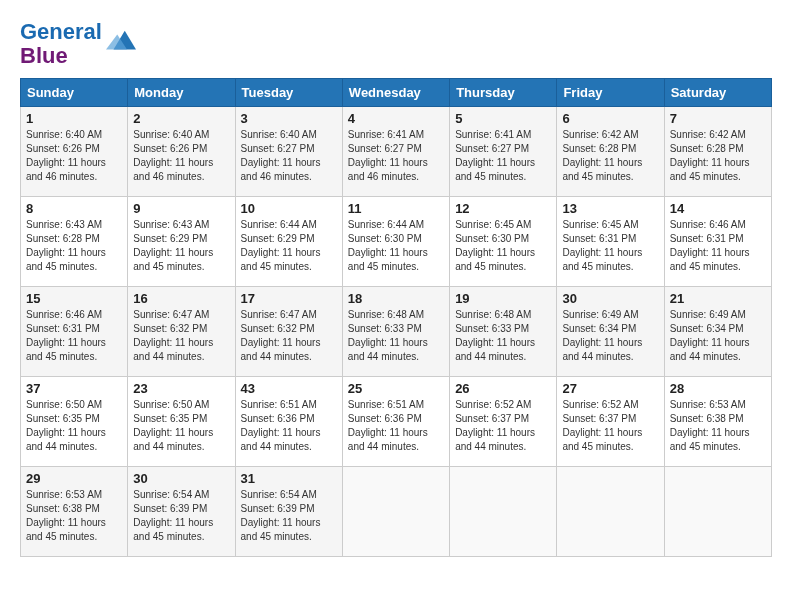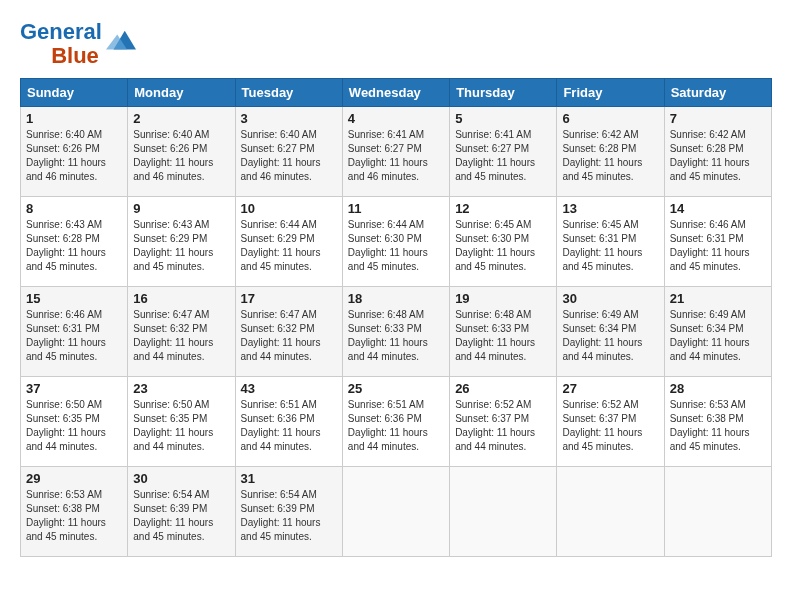--- a/index.html
+++ b/index.html
@@ -18,21 +18,20 @@
     }
     .logo {
       display: flex;
       align-items: center;
     }
     .logo-text {
       font-size: 22px;
       font-weight: bold;
       color: #333;
       line-height: 1.1;
-      text-align: center;
     }
     .logo-text span {
       color: #1a6ab1;
     }
     .logo-icon {
       width: 30px;
       height: 30px;
       margin-left: 4px;
       margin-top: -4px;
     }
@@ -93,21 +92,21 @@
       background: #f9f9f9 !important;
     }
   </style>
 </head>
 <body>
 
 <div class="header">
   <div class="logo">
     <div>
       <div class="logo-text">
-        <span>General</span><br><span style="color:#c2410c;margin-left:28px;">Blue</span>
+        <span>General</span><br><span style="color:#701a75;">Blue</span>
       </div>
     </div>
     <svg class="logo-icon" viewBox="0 0 40 40">
       <polygon points="10,30 25,5 40,30" fill="#2474b5"></polygon>
       <polygon points="0,30 15,10 28,30" fill="#5ba3d9" opacity="0.7"></polygon>
     </svg>
   </div>
   <div class="title-block">
     <div class="month-title"></div>
     <div class="location"></div>

